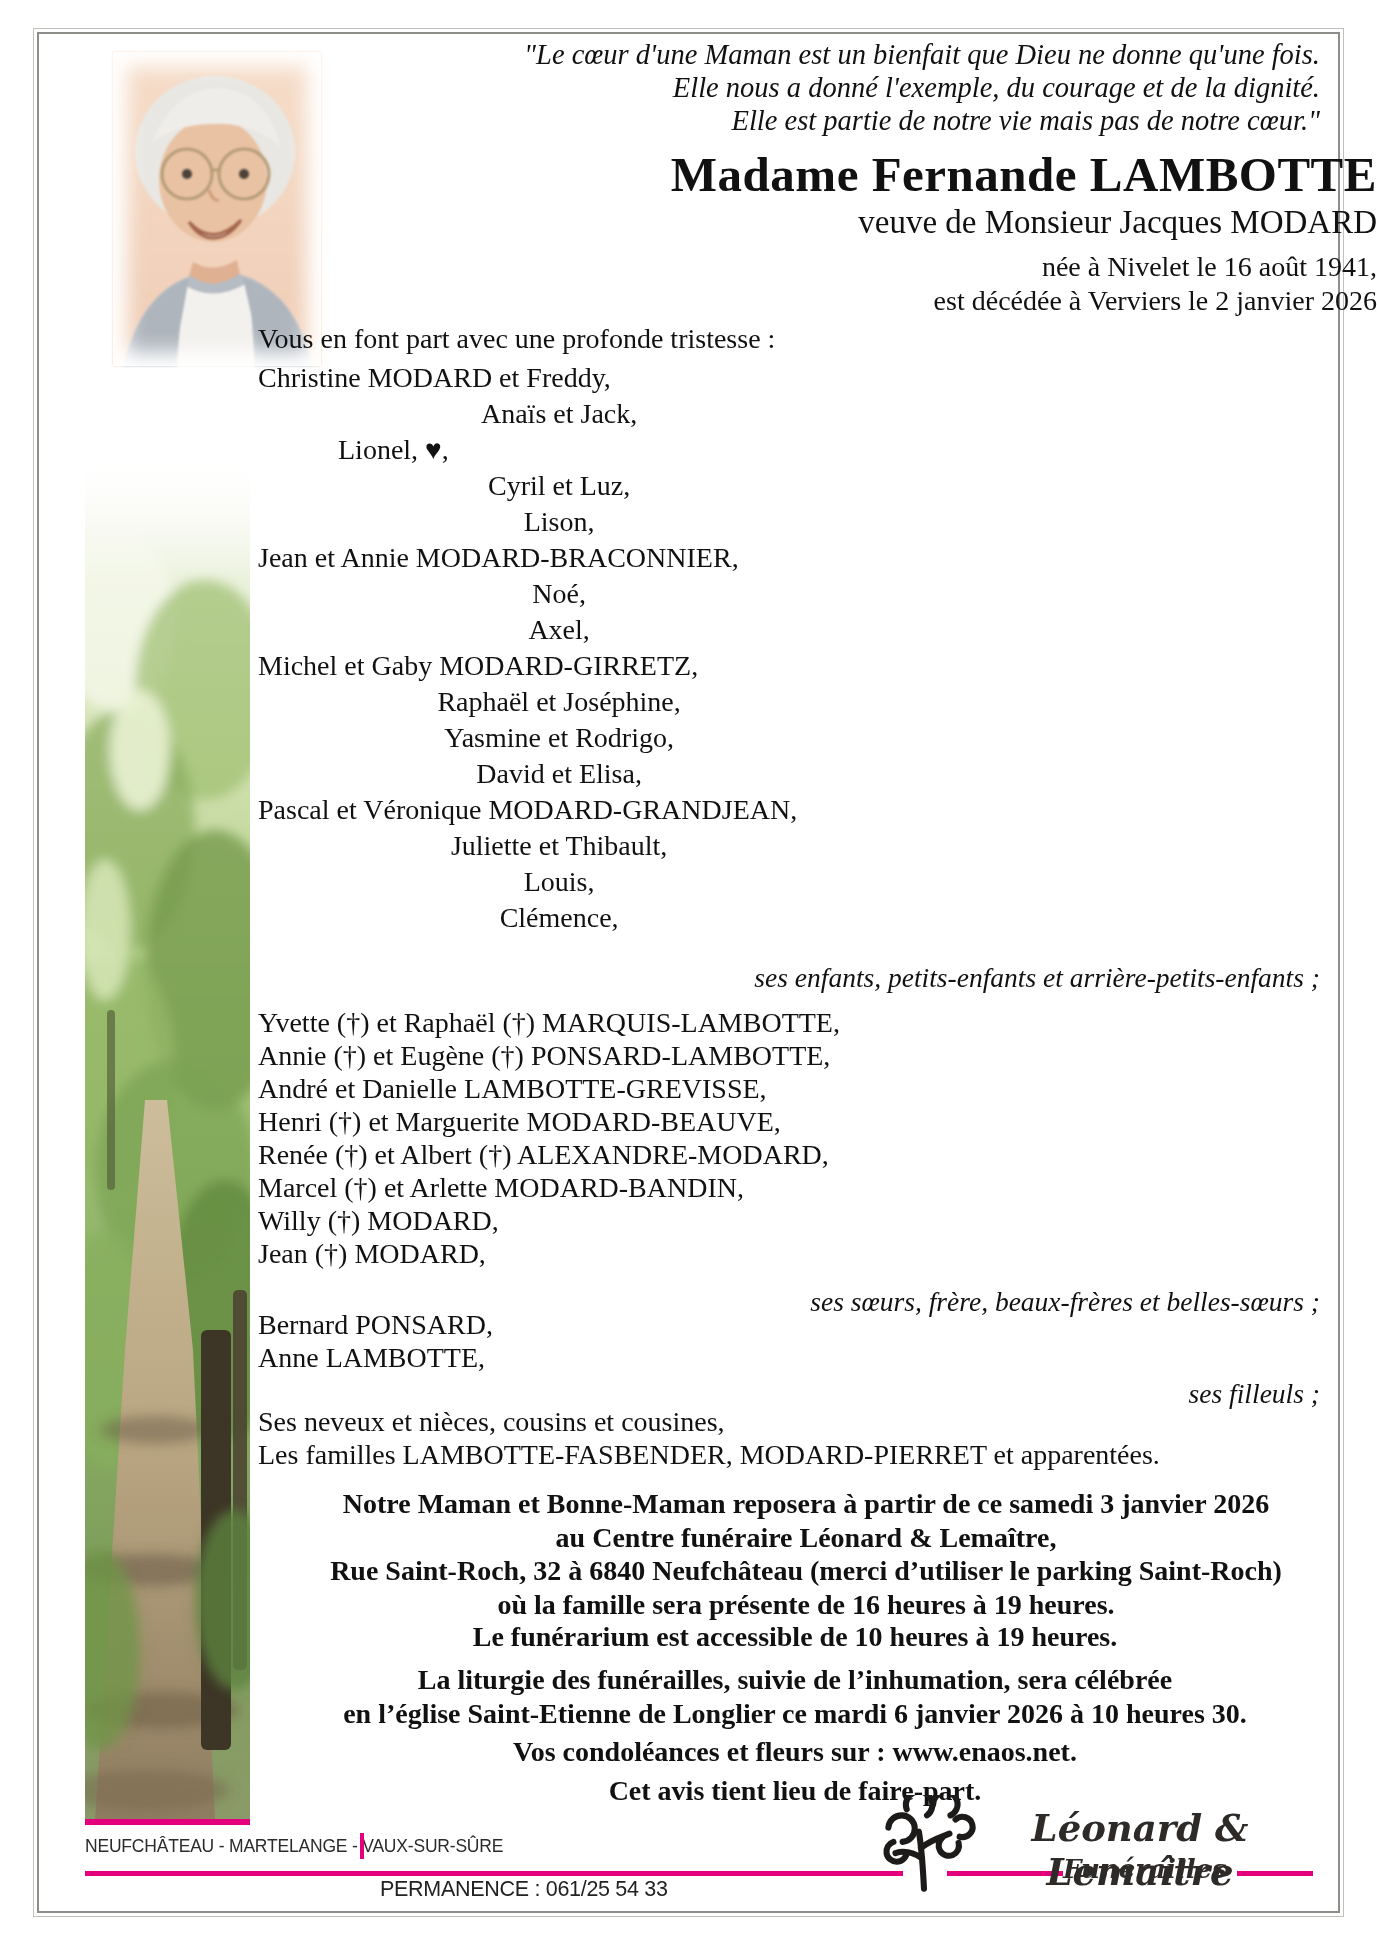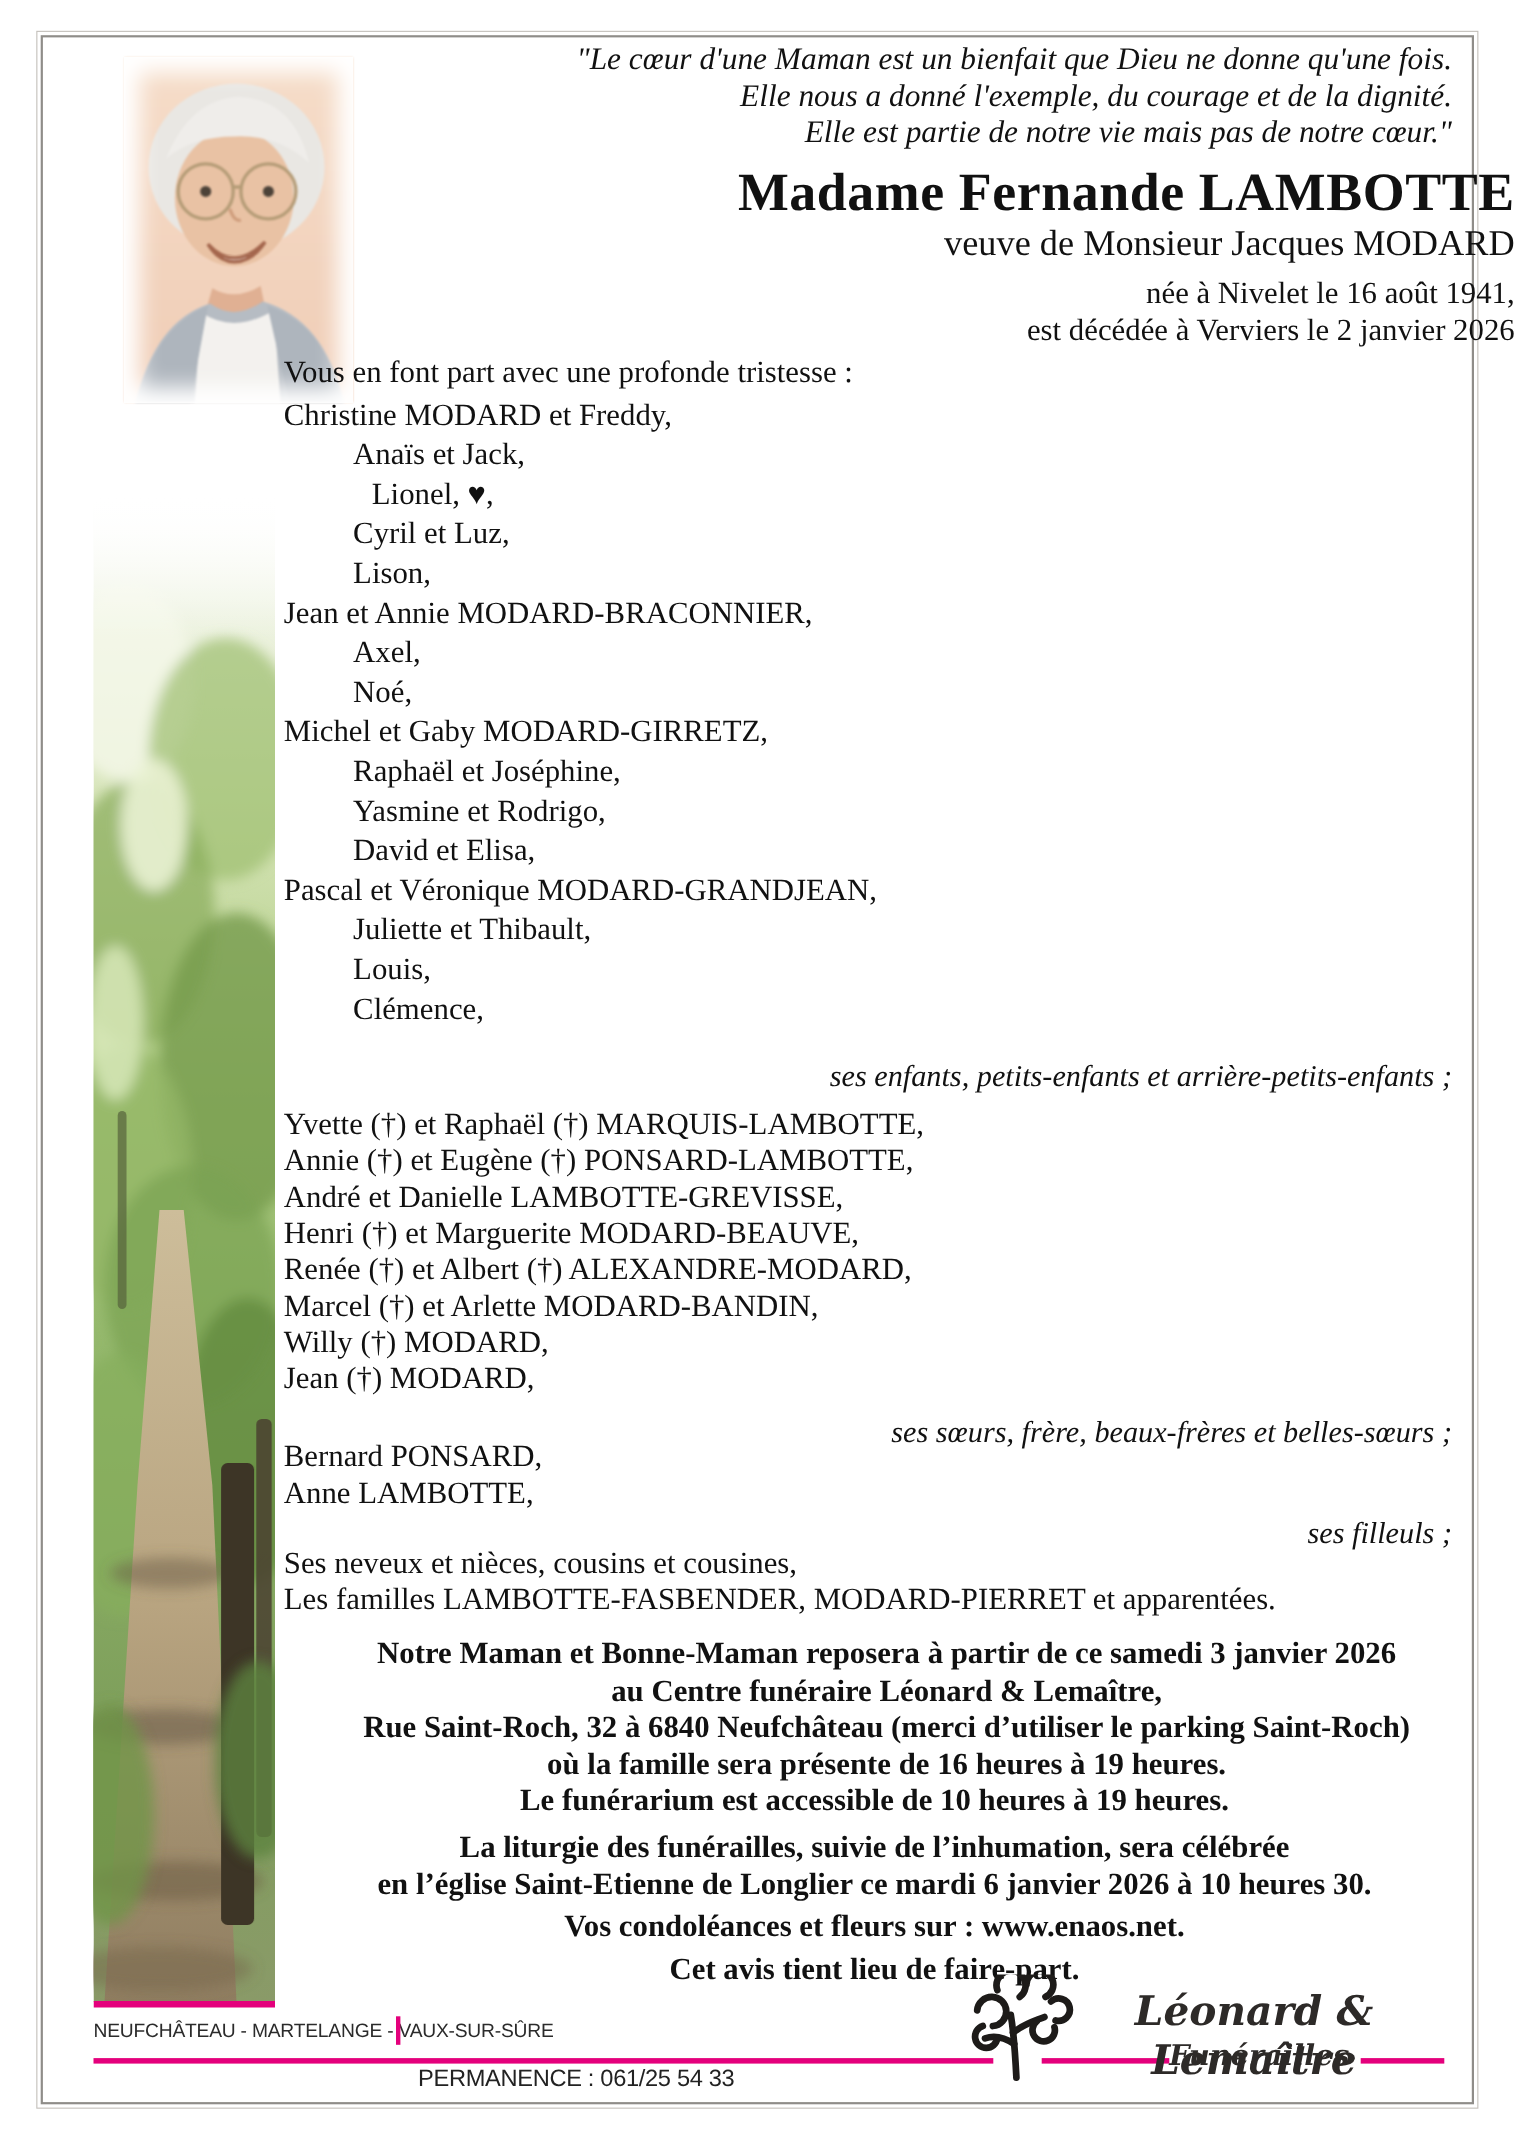--- a/index.html
+++ b/index.html
@@ -29,21 +29,21 @@
   .title{top:146px;font-size:49px;font-weight:bold;letter-spacing:.5px;}
   .subtitle{top:204px;font-size:33px;font-weight:normal;}
   .dates{top:250px;font-size:28px;line-height:34px;}
 
   .announce{position:absolute;left:258px;top:323px;font-size:28px;}
 
   
   .list{position:absolute;left:258px;font-size:28px;line-height:36px;}
   .list2{line-height:33px;}
   .fline{white-space:nowrap;}
-  .ind1{margin-left:63px;}
+  .ind1{margin-left:63px;text-align:center;}
   .ind2{margin-left:80px;}
   .caption{position:absolute;right:57px;text-align:right;font-style:italic;font-size:27.5px;}
 
   
   .cer{position:absolute;left:250px;width:1090px;text-align:center;
        font-weight:bold;font-size:28px;line-height:33.5px;}
 
   
   .cities{position:absolute;left:85px;top:1836px;font-family:"Liberation Sans",sans-serif;
           font-size:17.5px;letter-spacing:-.2px;color:#2b2b2b;}
@@ -178,23 +178,23 @@
       <div class="fline ind1">Anaïs et Jack,</div>
 
       <div class="fline ind2">Lionel, ♥,</div>
 
       <div class="fline ind1">Cyril et Luz,</div>
 
       <div class="fline ind1">Lison,</div>
 
       <div class="fline ind0">Jean et Annie MODARD-BRACONNIER,</div>
 
+      <div class="fline ind1">Noé,</div>
+
       <div class="fline ind1">Axel,</div>
-
-      <div class="fline ind1">Noé,</div>
 
       <div class="fline ind0">Michel et Gaby MODARD-GIRRETZ,</div>
 
       <div class="fline ind1">Raphaël et Joséphine,</div>
 
       <div class="fline ind1">Yasmine et Rodrigo,</div>
 
       <div class="fline ind1">David et Elisa,</div>
 
       <div class="fline ind0">Pascal et Véronique MODARD-GRANDJEAN,</div>

